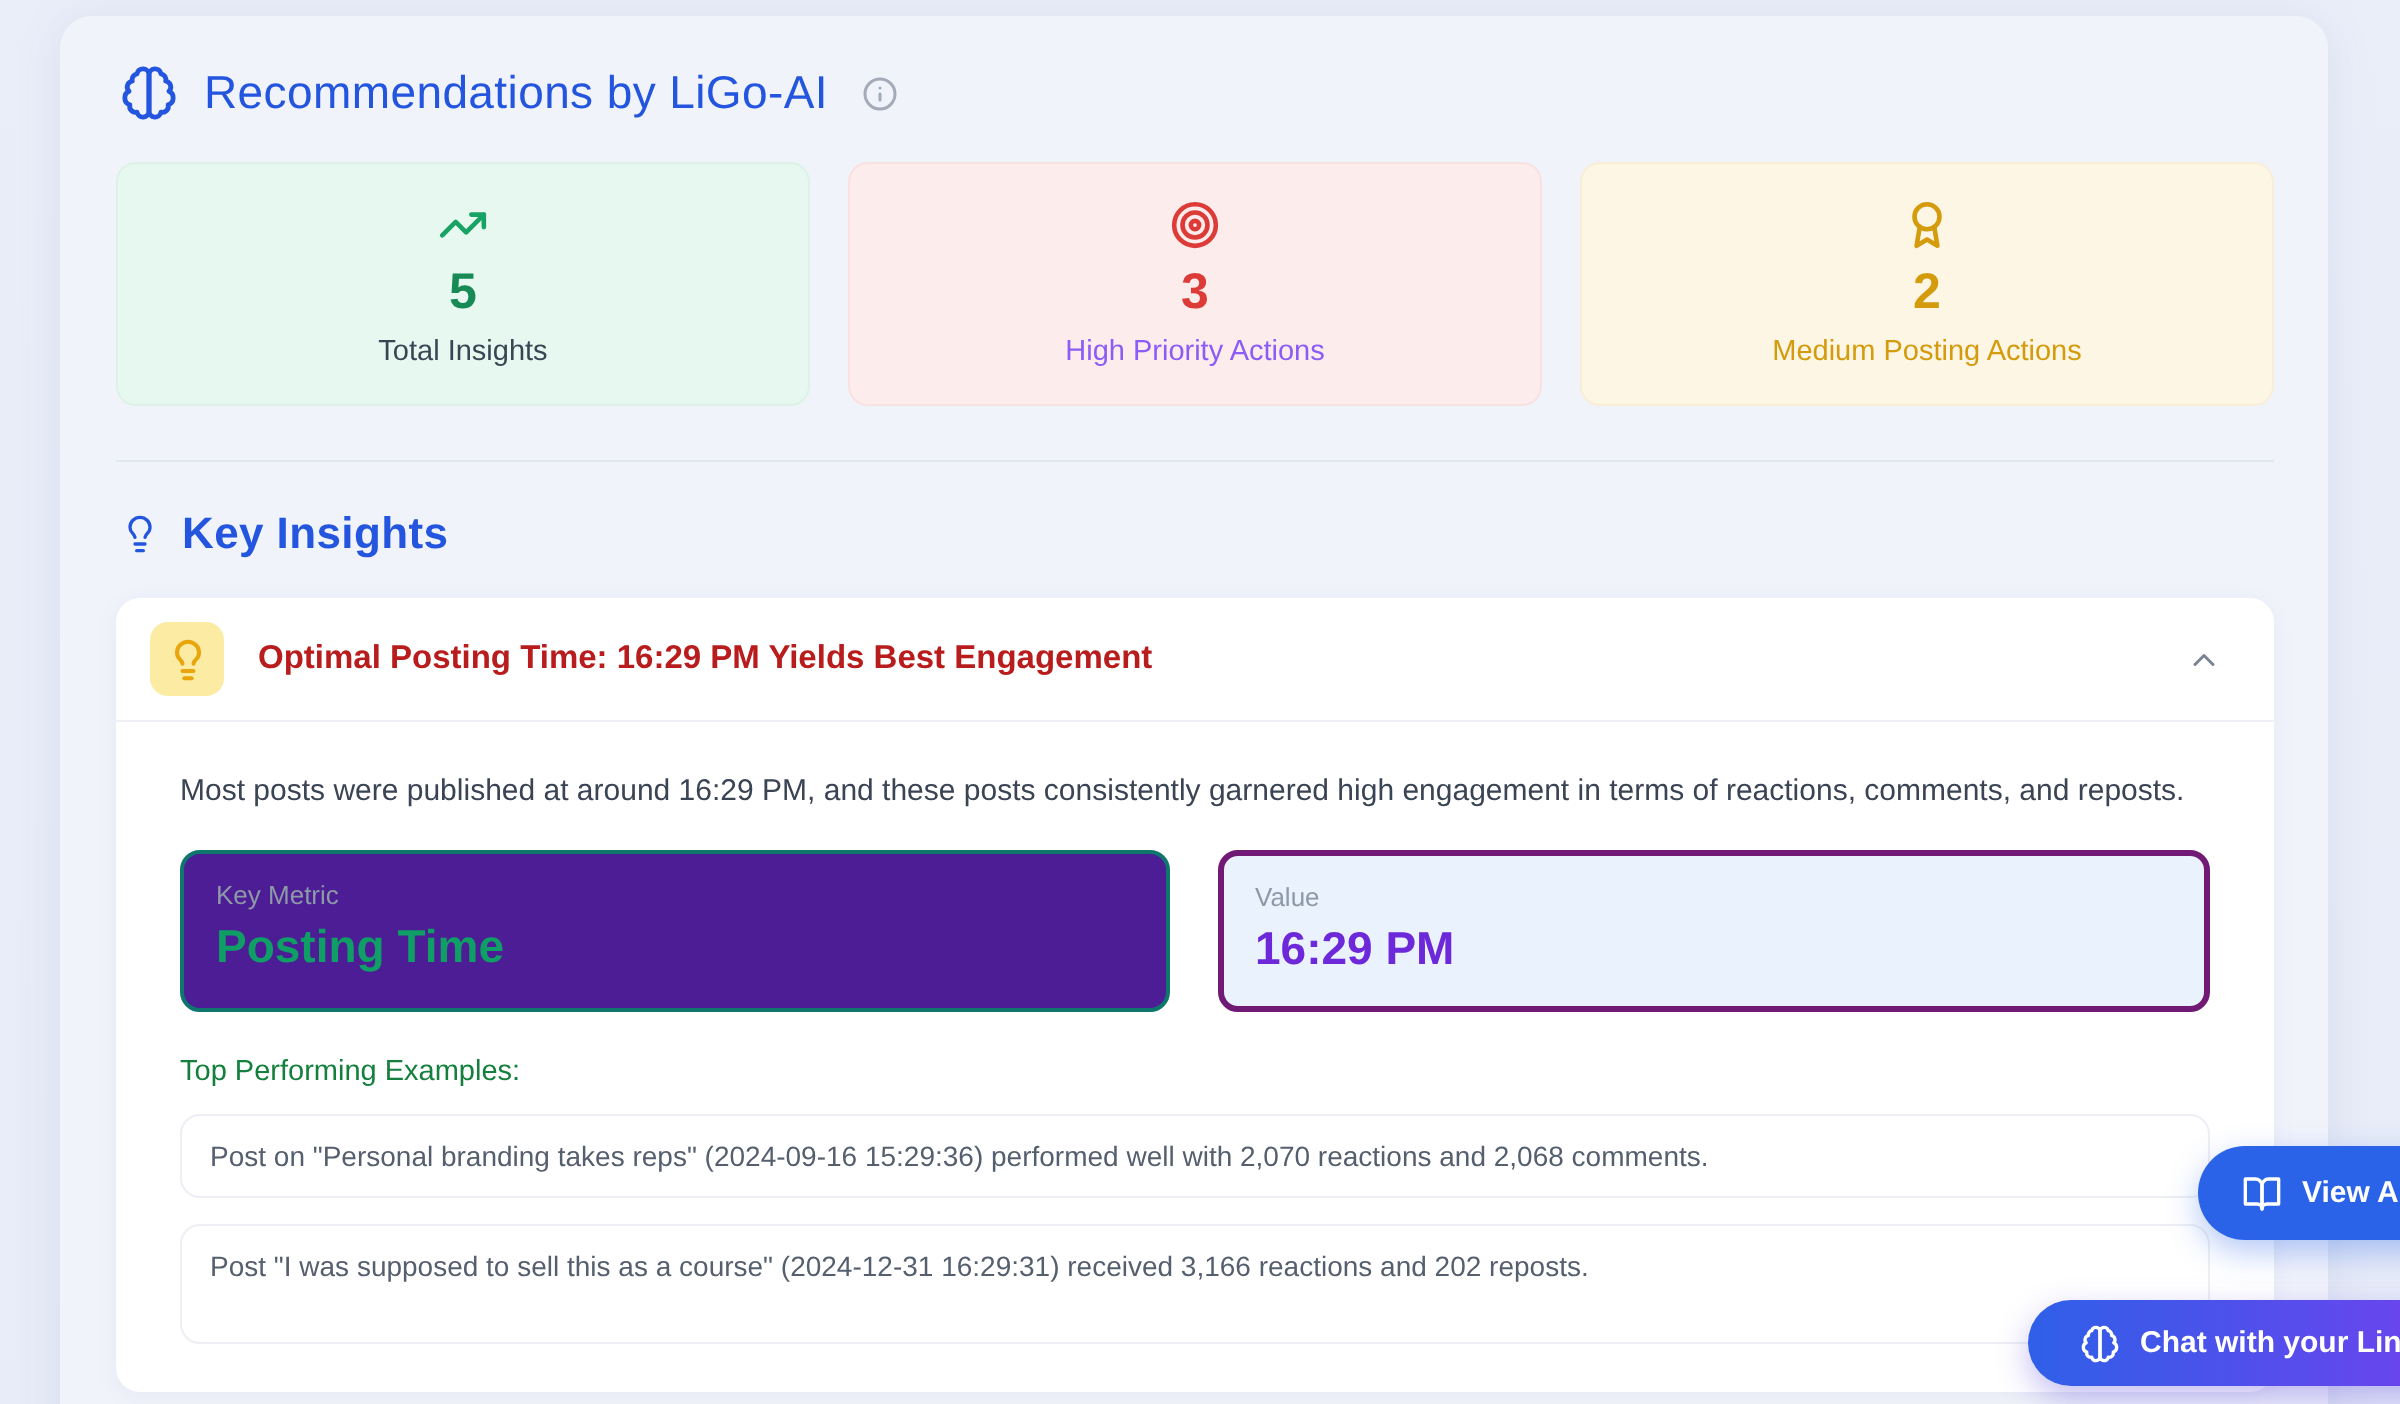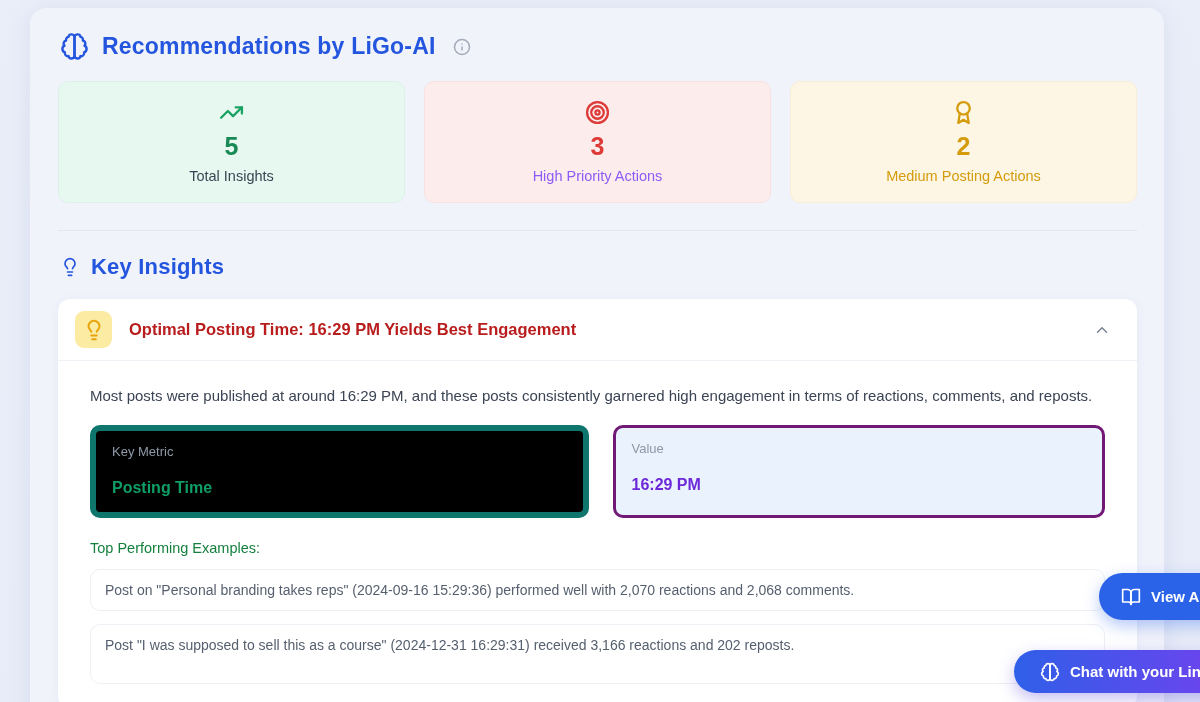--- a/index.html
+++ b/index.html
@@ -20,21 +20,21 @@
     left: 30px; top: 8px;
     width: 1134px; height: 760px;
     background: #f1f3fb;
     border-radius: 16px;
     box-shadow: 0 2px 24px rgba(90,100,150,0.10);
     padding: 24px 27px 0 28px;
   }
   
   .hdr { display: flex; align-items: center; gap: 13px; padding-left: 2px; }
   .hdr .brain { color: #2455de; display: flex; }
-  .hdr h1 { font-size: 23px; font-weight: 700; color: #2455de; letter-spacing: 0.2px; }
+  .hdr h1 { font-size: 23px; font-weight: 400; color: #2455de; letter-spacing: 0.2px; }
   .hdr .info { color: #a3aab8; display: flex; margin-left: 4px; cursor: pointer; }
   
   .stats { display: flex; gap: 19px; margin-top: 20px; }
   .stat-card {
     flex: 1; height: 122px; border-radius: 10px;
     display: flex; flex-direction: column; align-items: center; justify-content: center;
     gap: 7px;
   }
   .stat-card.green  { background: #e7f8f0; border: 1px solid #ddf2e7; }
   .stat-card.red    { background: #fdecec; border: 1px solid #f9e1e1; }
@@ -76,24 +76,24 @@
     background: #fbeba3;
     display: flex; align-items: center; justify-content: center;
     color: #e8a50c; flex: none;
   }
   .insight-title { font-size: 16.5px; font-weight: 700; color: #b91c1c; flex: 1; }
   .chevron { color: #7b8494; display: flex; flex: none; }
   .insight-body { padding: 22px 32px 24px 32px; }
   .summary { font-size: 15px; color: #3b4454; line-height: 1.75; max-width: 1010px; }
   .metric-row { display: flex; gap: 24px; margin-top: 16px; }
   .metric-box { flex: 1; border-radius: 10px; padding: 13px 16px 15px 16px; }
-  .metric-box.green { background: #000000; border: 6px solid #0f766e; }
+  .metric-box.green { background: #4c1d95; border: 2px solid #0f766e; }
   .metric-box.blue  { background: #e9f2fd; border: 3px solid #701a75; }
   .metric-label { font-size: 13px; color: #8e99a8; }
-  .metric-value { font-size: 16px; font-weight: 700; margin-top: 20px; }
+  .metric-value { font-size: 23px; font-weight: 700; margin-top: 5px; }
   .metric-box.green .metric-value { color: #0e9e66; }
   .metric-box.blue  .metric-value { color: #6d28d9; }
   .note {
     margin-top: 18px;
     background: #f8f1fe;
     border-radius: 10px;
     padding: 11px 16px;
     font-size: 14px;
     color: #8d33d8;
   }

